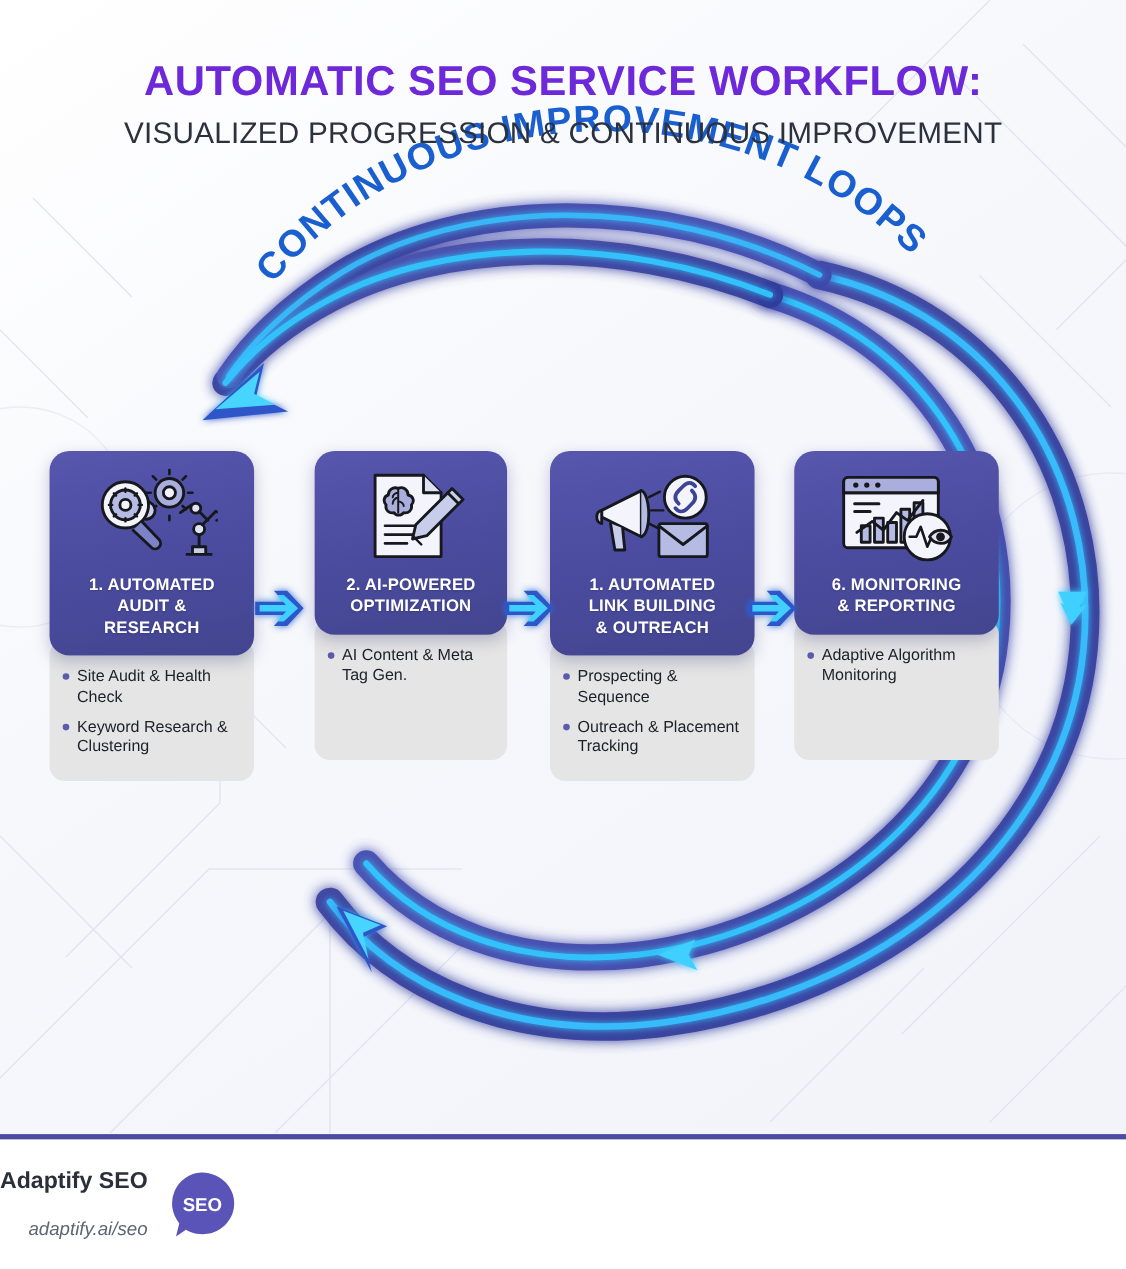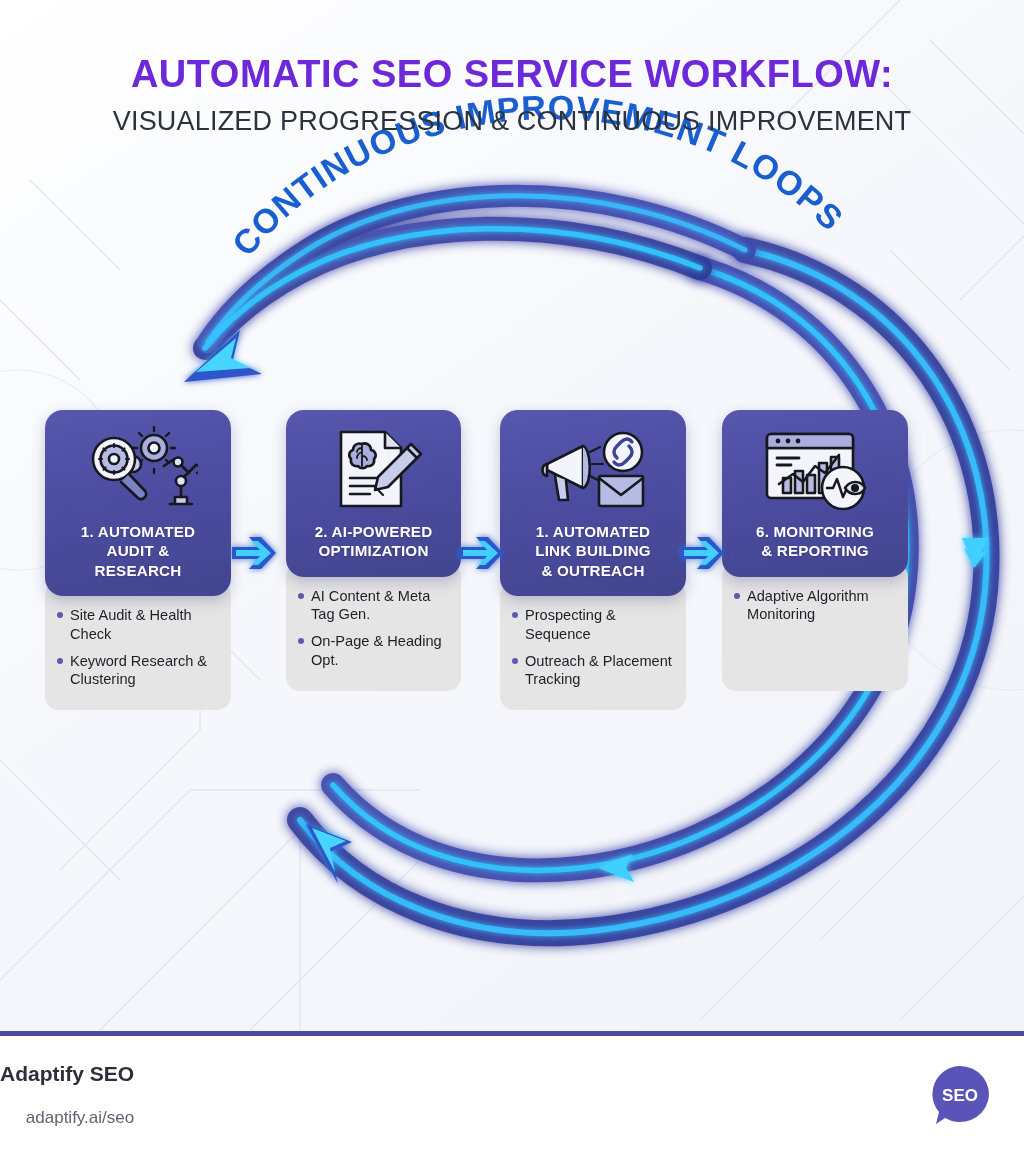--- a/index.html
+++ b/index.html
@@ -65,26 +65,26 @@
   }
 
   
   .connector { position:absolute; z-index:5; width:56px; height:56px; }
 
   
   .divider { position:absolute; left:0; top:1031px; width:1024px; height:5px; background:#4b4ba2; z-index:7; }
   .footer {
     position:absolute; left:0; top:1036px; width:1024px; height:118px;
     background:#ffffff; z-index:7;
-    display:flex; align-items:center; justify-content:space-between;
+    display:flex; align-items:center; justify-content:flex-start;
     padding-right:34px; gap:18px;
   }
   .footer-text { text-align:right; }
   .brand-name { font-size:21px; font-weight:bold; color:#2b2f3a; line-height:1.2; }
-  .brand-url { font-size:17px; color:#5f6470; line-height:1.3; margin-top:20px; }
+  .brand-url { font-size:17px; color:#5f6470; line-height:1.3; margin-top:20px;font-style:italic; }
   .brand-logo { width:62px; height:62px; flex:none; }
 </style>
 </head>
 <body>
 
 <div id="stage">
 
   <svg class="bg-pattern" viewBox="0 0 1024 1154" preserveAspectRatio="none">
     <defs>
       <linearGradient id="bgGrad" x1="0" y1="0" x2="0.6" y2="1">
@@ -268,21 +268,20 @@
           </svg>
         </div>
         <div class="card-title">
           <div>2. AI-POWERED</div>
           <div>OPTIMIZATION</div>
         </div>
       </div>
       <div class="card-body">
         <ul>
           <li>AI Content &amp; Meta Tag Gen.</li>
-          <li>On-Page &amp; Heading Opt.</li>
         </ul>
       </div>
     </div>
 
     <div class="card" style="left:500px; top:410px;">
       <div class="card-head">
         <div class="card-icon">
           <svg width="120" height="88" viewBox="0 0 120 88">
             <g fill="none" stroke="#16181d" stroke-width="2.6" stroke-linecap="round" stroke-linejoin="round">
 

